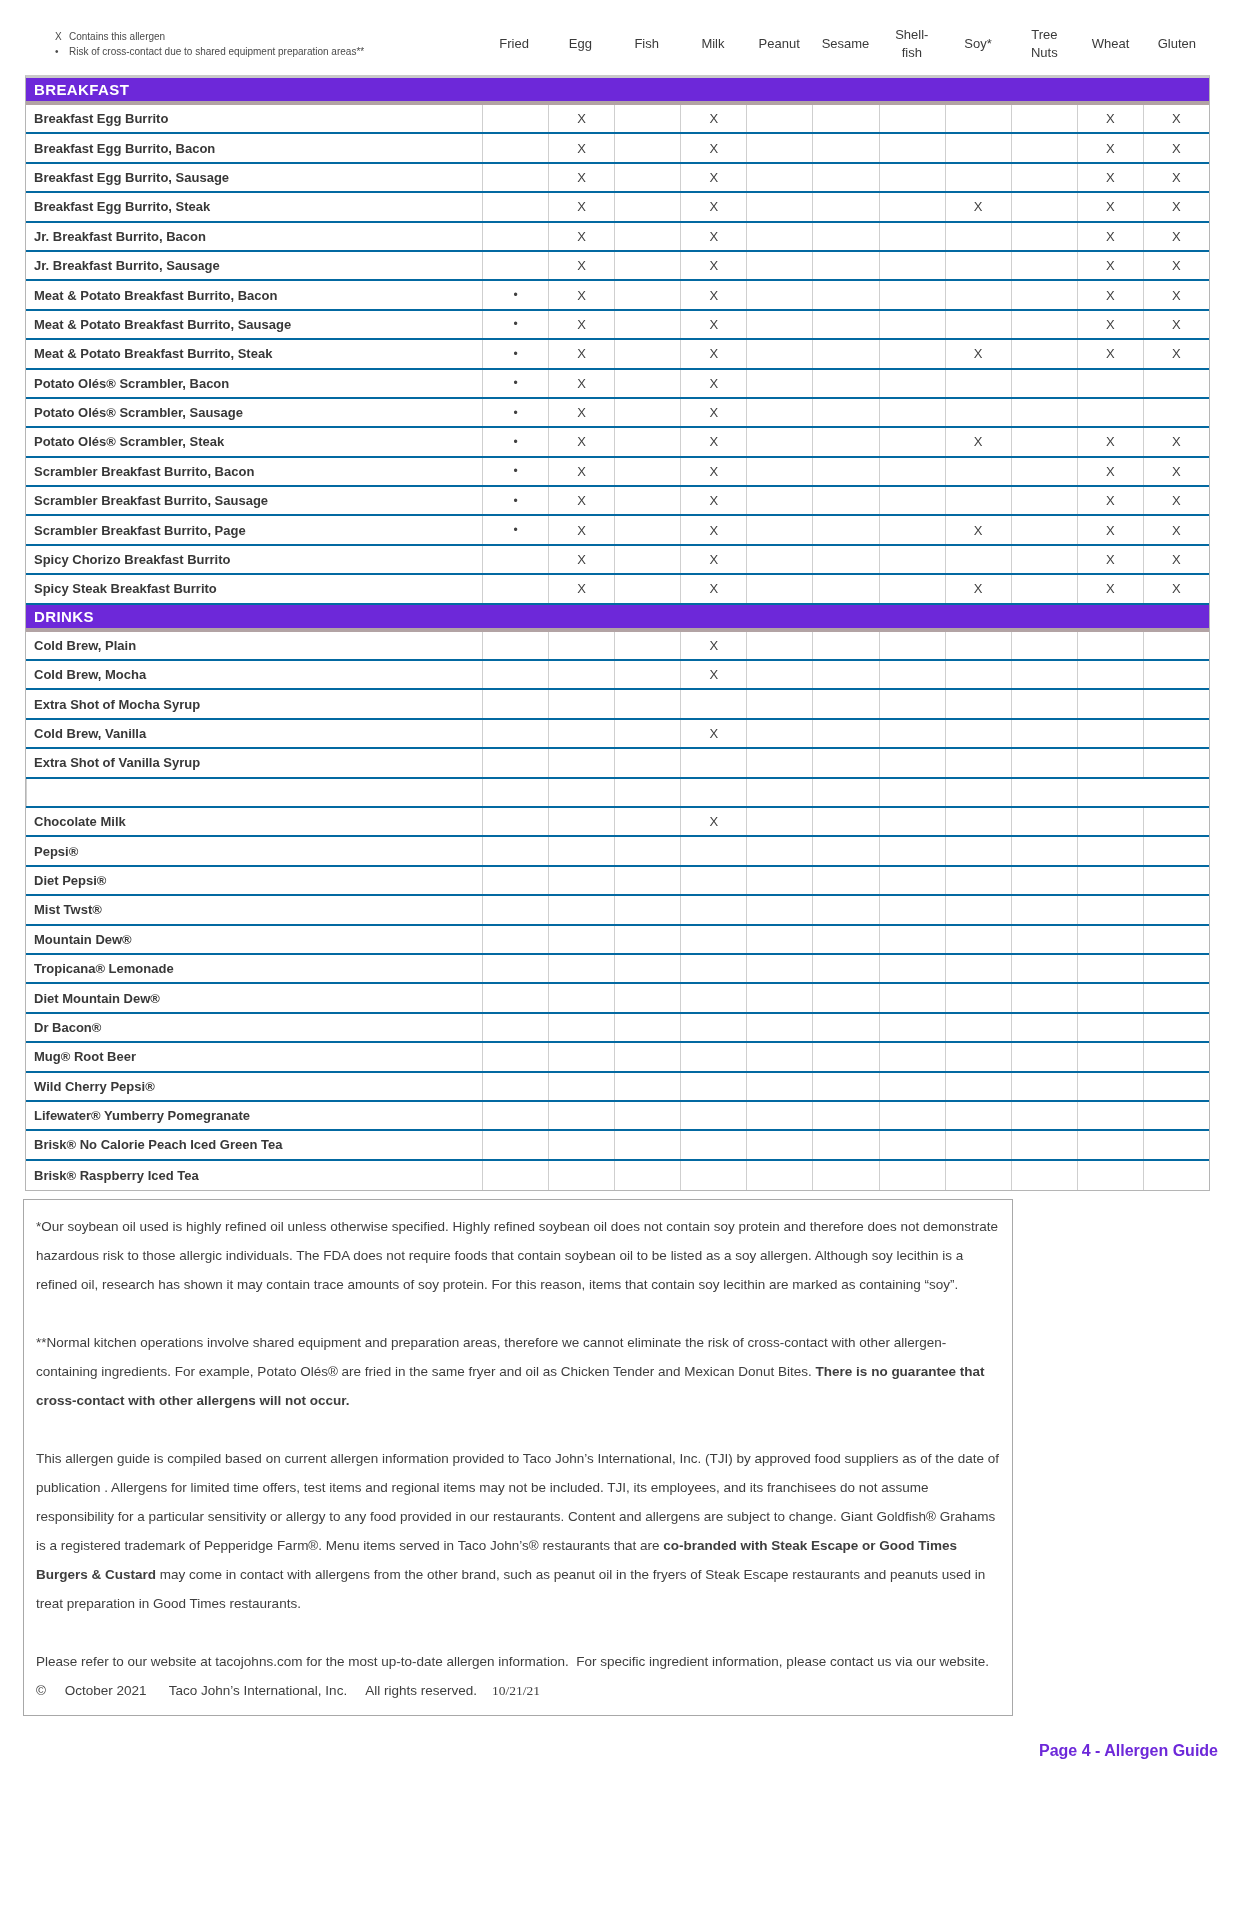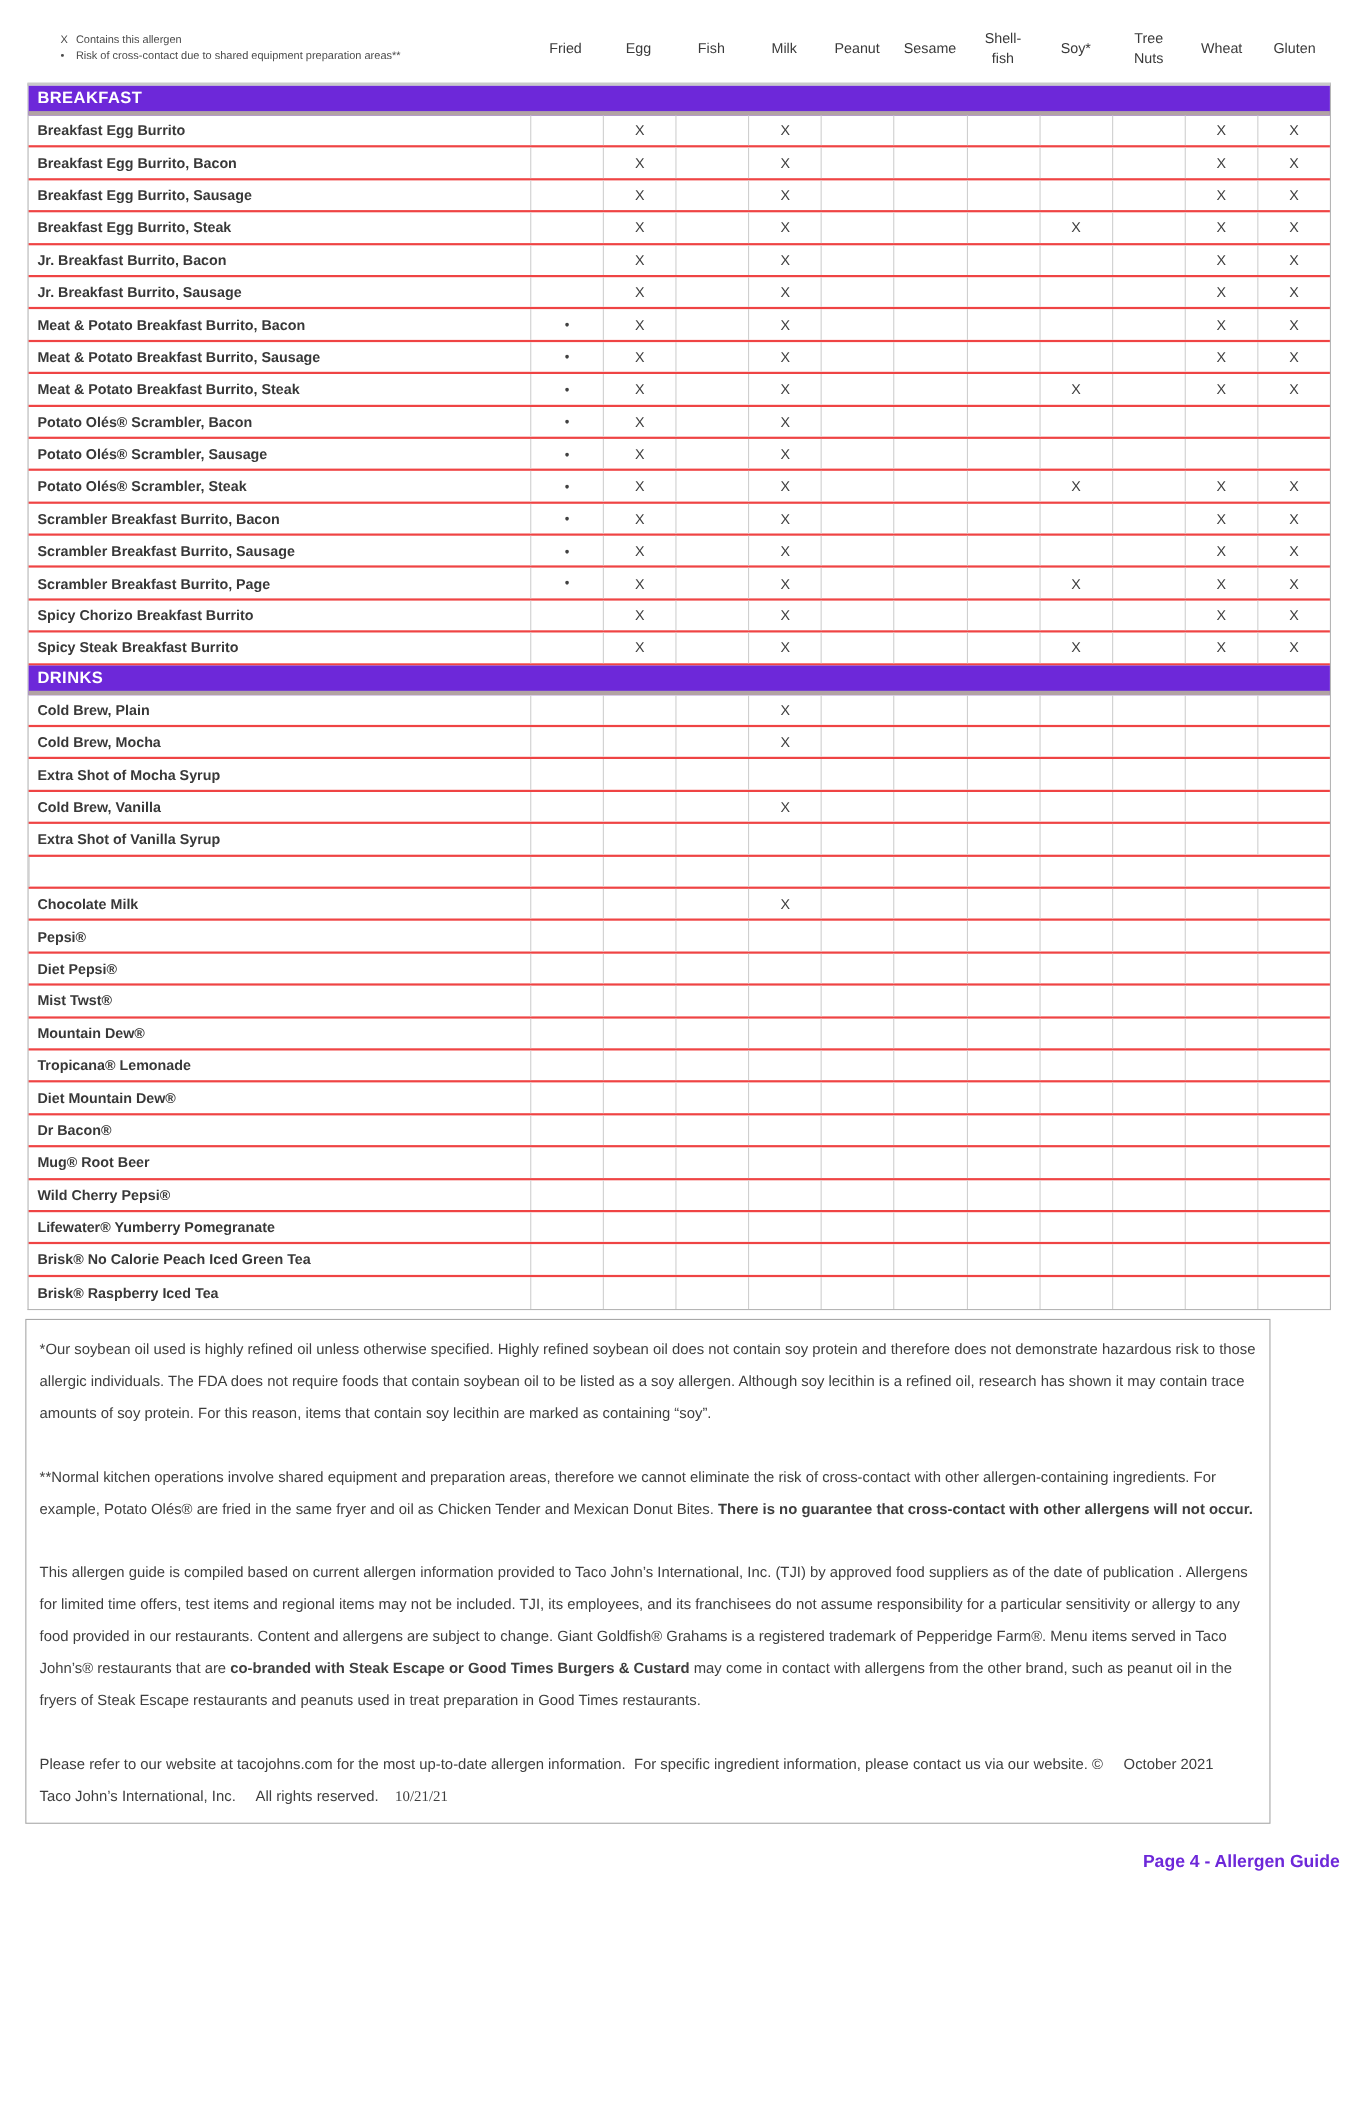--- a/index.html
+++ b/index.html
@@ -31,38 +31,38 @@
     border: 1px solid #b5b5b5; border-top: 3px solid #c9c9c9;
   }
   .section-bar {
     background: #6d28d9; color: #ffffff;
     font-weight: bold; font-size: 15px; letter-spacing: 0.4px;
     padding: 3px 8px 2px 8px; height: 27px;
     border-bottom: 4px solid #b2a3a4;
   }
   .row {
     display: grid; grid-template-columns: 456px repeat(11, 1fr);
-    height: 29.4px; border-bottom: 2px solid #ef4444;
+    height: 29.4px; border-bottom: 2px solid #0369a1;
     align-items: stretch;
   }
   .row:last-child { border-bottom: none; }
   .cell {
     border-left: 1px solid #cfcfcf;
     display: flex; align-items: center; justify-content: center;
     font-size: 13px; color: #414141;
   }
   .name-cell {
     border-left: none; justify-content: flex-start; padding-left: 8px;
     font-weight: bold; font-size: 13px; color: #383838;
   }
   .mark-dot { font-size: 12px; }
 
   
   .notes {
-    margin: 8px 0 0 23px; width: 1132px;
+    margin: 8px 0 0 23px; width: 990px;
     border: 1px solid #a8a8a8;
     padding: 12px 12px 10px 12px;
     font-size: 13.5px; line-height: 29px; color: #3e3e3e;
   }
   .notes p { margin-bottom: 29px; white-space: pre-wrap; }
   .notes p:last-child { margin-bottom: 0; margin-top: 21px; }
   .serif { font-family: "Liberation Serif", "DejaVu Serif", serif; }
 
   
   .page-footer {

